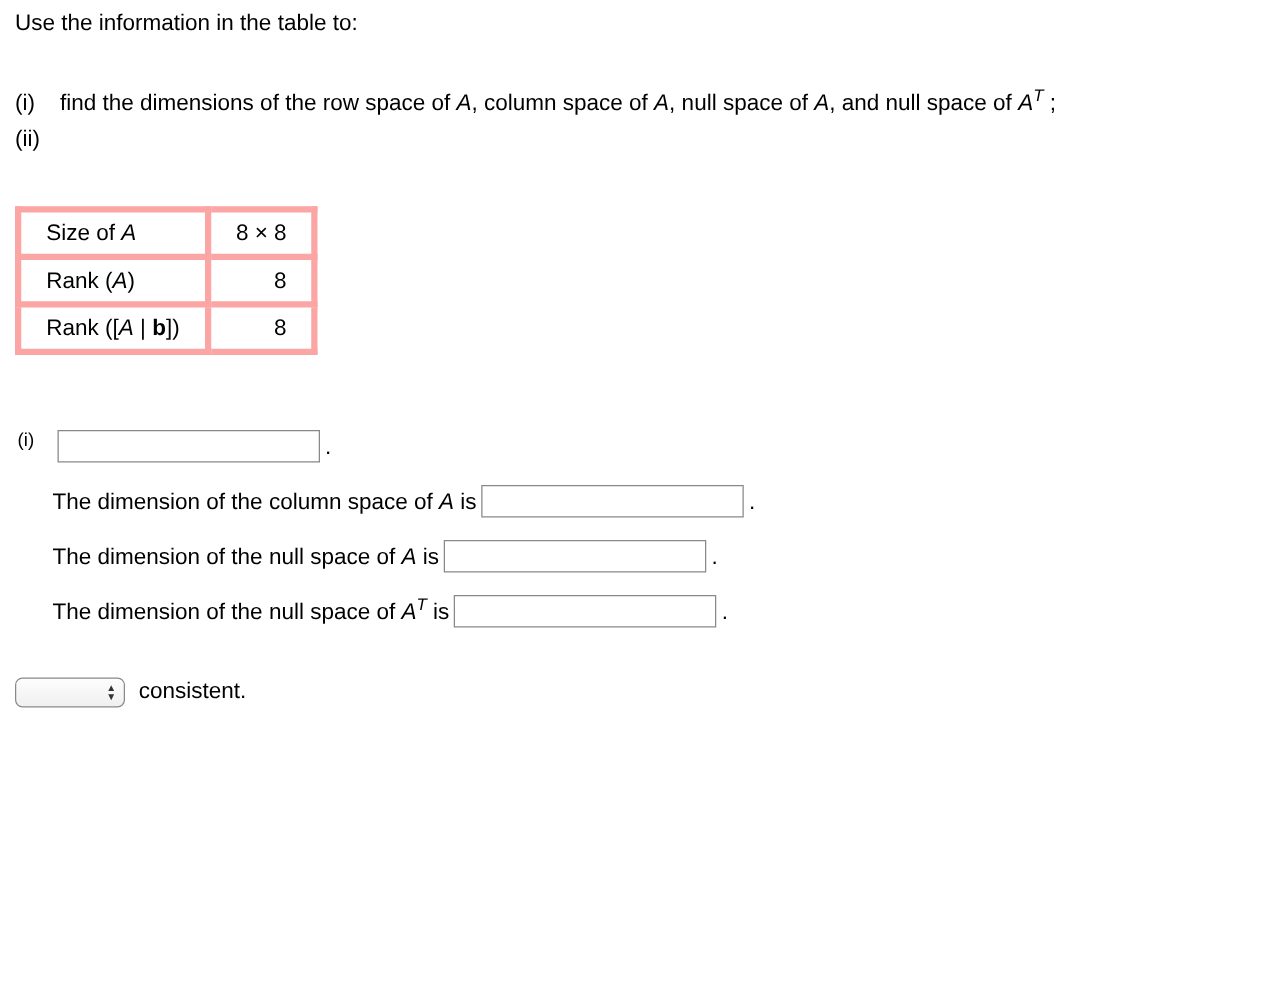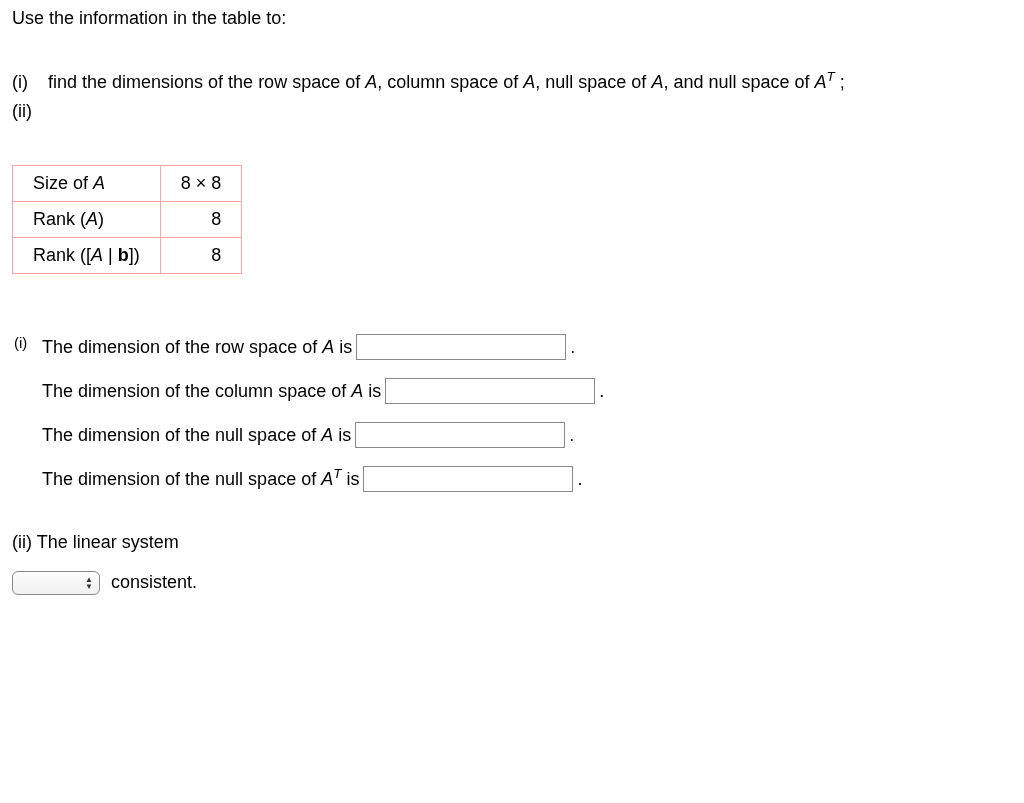--- a/index.html
+++ b/index.html
@@ -36,21 +36,21 @@
       font-style: italic;
       vertical-align: super;
       font-size: 0.75em;
       line-height: 0;
     }
     table.data {
       border-collapse: collapse;
       margin-bottom: 60px;
     }
     table.data td {
-      border: 1px solid #fca5a5;
+      border: 5px solid #fca5a5;
       padding: 6px 20px;
       font-size: 18px;
       height: 36px;
     }
     table.data td.label {
       min-width: 130px;
     }
     table.data td.val {
       min-width: 56px;
       text-align: right;
@@ -146,23 +146,20 @@
       <span>Rank ([</span><span class="italic">A</span><span> | </span><span class="bold">b</span><span>])</span>
     </td>
     <td class="val">8</td>
   </tr>
 </tbody>
   </table>
 
 <div class="answers">
   <div class="ansrow">
     <span class="lead">(i)</span>
-    <span>
-      <span>The dimension of the row space of </span><span class="italic">A</span><span> is</span>
-    </span>
     <span class="text-input"></span>
     <span class="period">.</span>
   </div>
   <div class="ansrow">
     <span class="indent"></span>
     <span>
       <span>The dimension of the column space of </span><span class="italic">A</span><span> is</span>
     </span>
     <span class="text-input"></span>
     <span class="period">.</span>
@@ -179,21 +176,20 @@
     <span class="indent"></span>
     <span>
       <span>The dimension of the null space of </span><span class="italic">A</span><span class="sup">T</span><span> is</span>
     </span>
     <span class="text-input"></span>
     <span class="period">.</span>
   </div>
 </div>
 
 <div class="section2">
-  <div style="margin-bottom:18px;">(ii) The linear system</div>
   <div>
     <span class="select-box">
       <span class="select-arrows">
         <span>▲</span>
         <span>▼</span>
       </span>
     </span>
     <span>consistent.</span>
   </div>
 </div>

